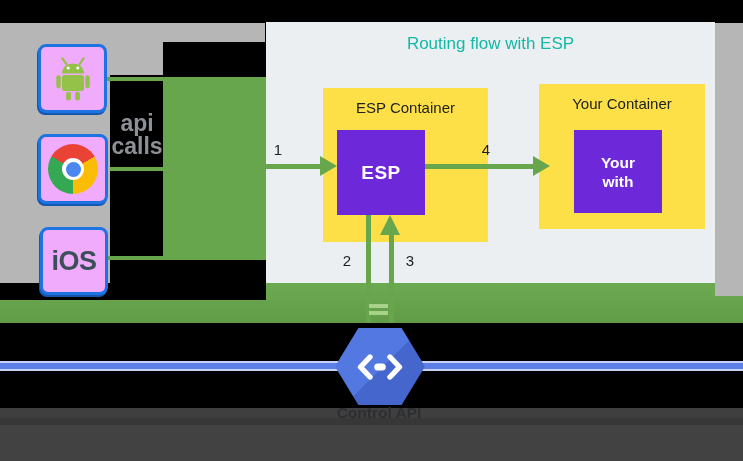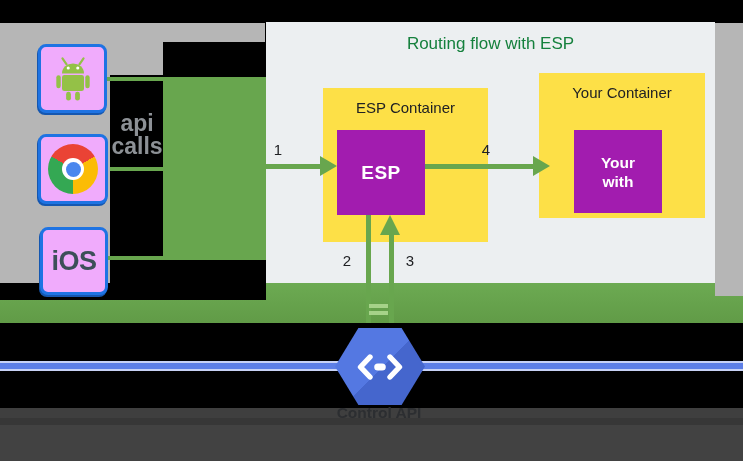--- a/index.html
+++ b/index.html
@@ -47,27 +47,27 @@
   .conn-c{left:110px;top:167px;width:53px;}
   .conn-i{left:108px;top:256px;width:55px;}
   .band{left:0;top:283px;width:743px;height:40px;z-index:1;
         background:linear-gradient(180deg,#6caa52,#619b47);}
   .band-mask{left:0;top:283px;width:266px;height:17px;background:#000;z-index:2;}
   .dash{left:369px;width:19px;height:4px;background:#a6d289;z-index:4;}
   
   .panel{left:266px;top:22px;width:449px;height:261px;background:#eceff1;z-index:3;}
   .strip-right{left:715px;top:23px;width:28px;height:273px;z-index:3;}
   .panel-title{left:266px;top:34px;width:449px;text-align:center;
-               font-size:17px;color:#15803d;z-index:4;}
+               font-size:17px;color:#14b8a6;z-index:4;}
   .container-box{background:#fde047;z-index:4;margin-left:28px;}
   .esp-cont{left:295px;top:88px;width:165px;height:154px;}
-  .your-cont{left:511px;top:73px;width:166px;height:145px;}
+  .your-cont{left:511px;top:84px;width:166px;height:145px;}
   .cont-title{position:absolute;left:0;top:11px;width:100%;text-align:center;
               font-size:15px;color:#202124;}
-  .blue-box{background:#a21caf;z-index:5;display:flex;flex-direction:column;
+  .blue-box{background:#6d28d9;z-index:5;display:flex;flex-direction:column;
             align-items:center;justify-content:center;color:#fff;font-weight:bold;}
   .esp-box{left:337px;top:130px;width:88px;height:85px;font-size:19px;letter-spacing:.5px;}
   .code-box{left:550px;top:130px;width:88px;height:83px;font-size:15.5px;line-height:19px;margin-left:24px;}
   
   .hline{height:5px;z-index:5;}
   .a1-line{left:266px;top:164px;width:55px;}
   .a4-line{left:425px;top:164px;width:109px;}
   .head-right{width:0;height:0;border-top:10px solid transparent;border-bottom:10px solid transparent;
               border-left:17px solid #68a64e;z-index:5;}
   .a1-head{left:320px;top:156px;}

